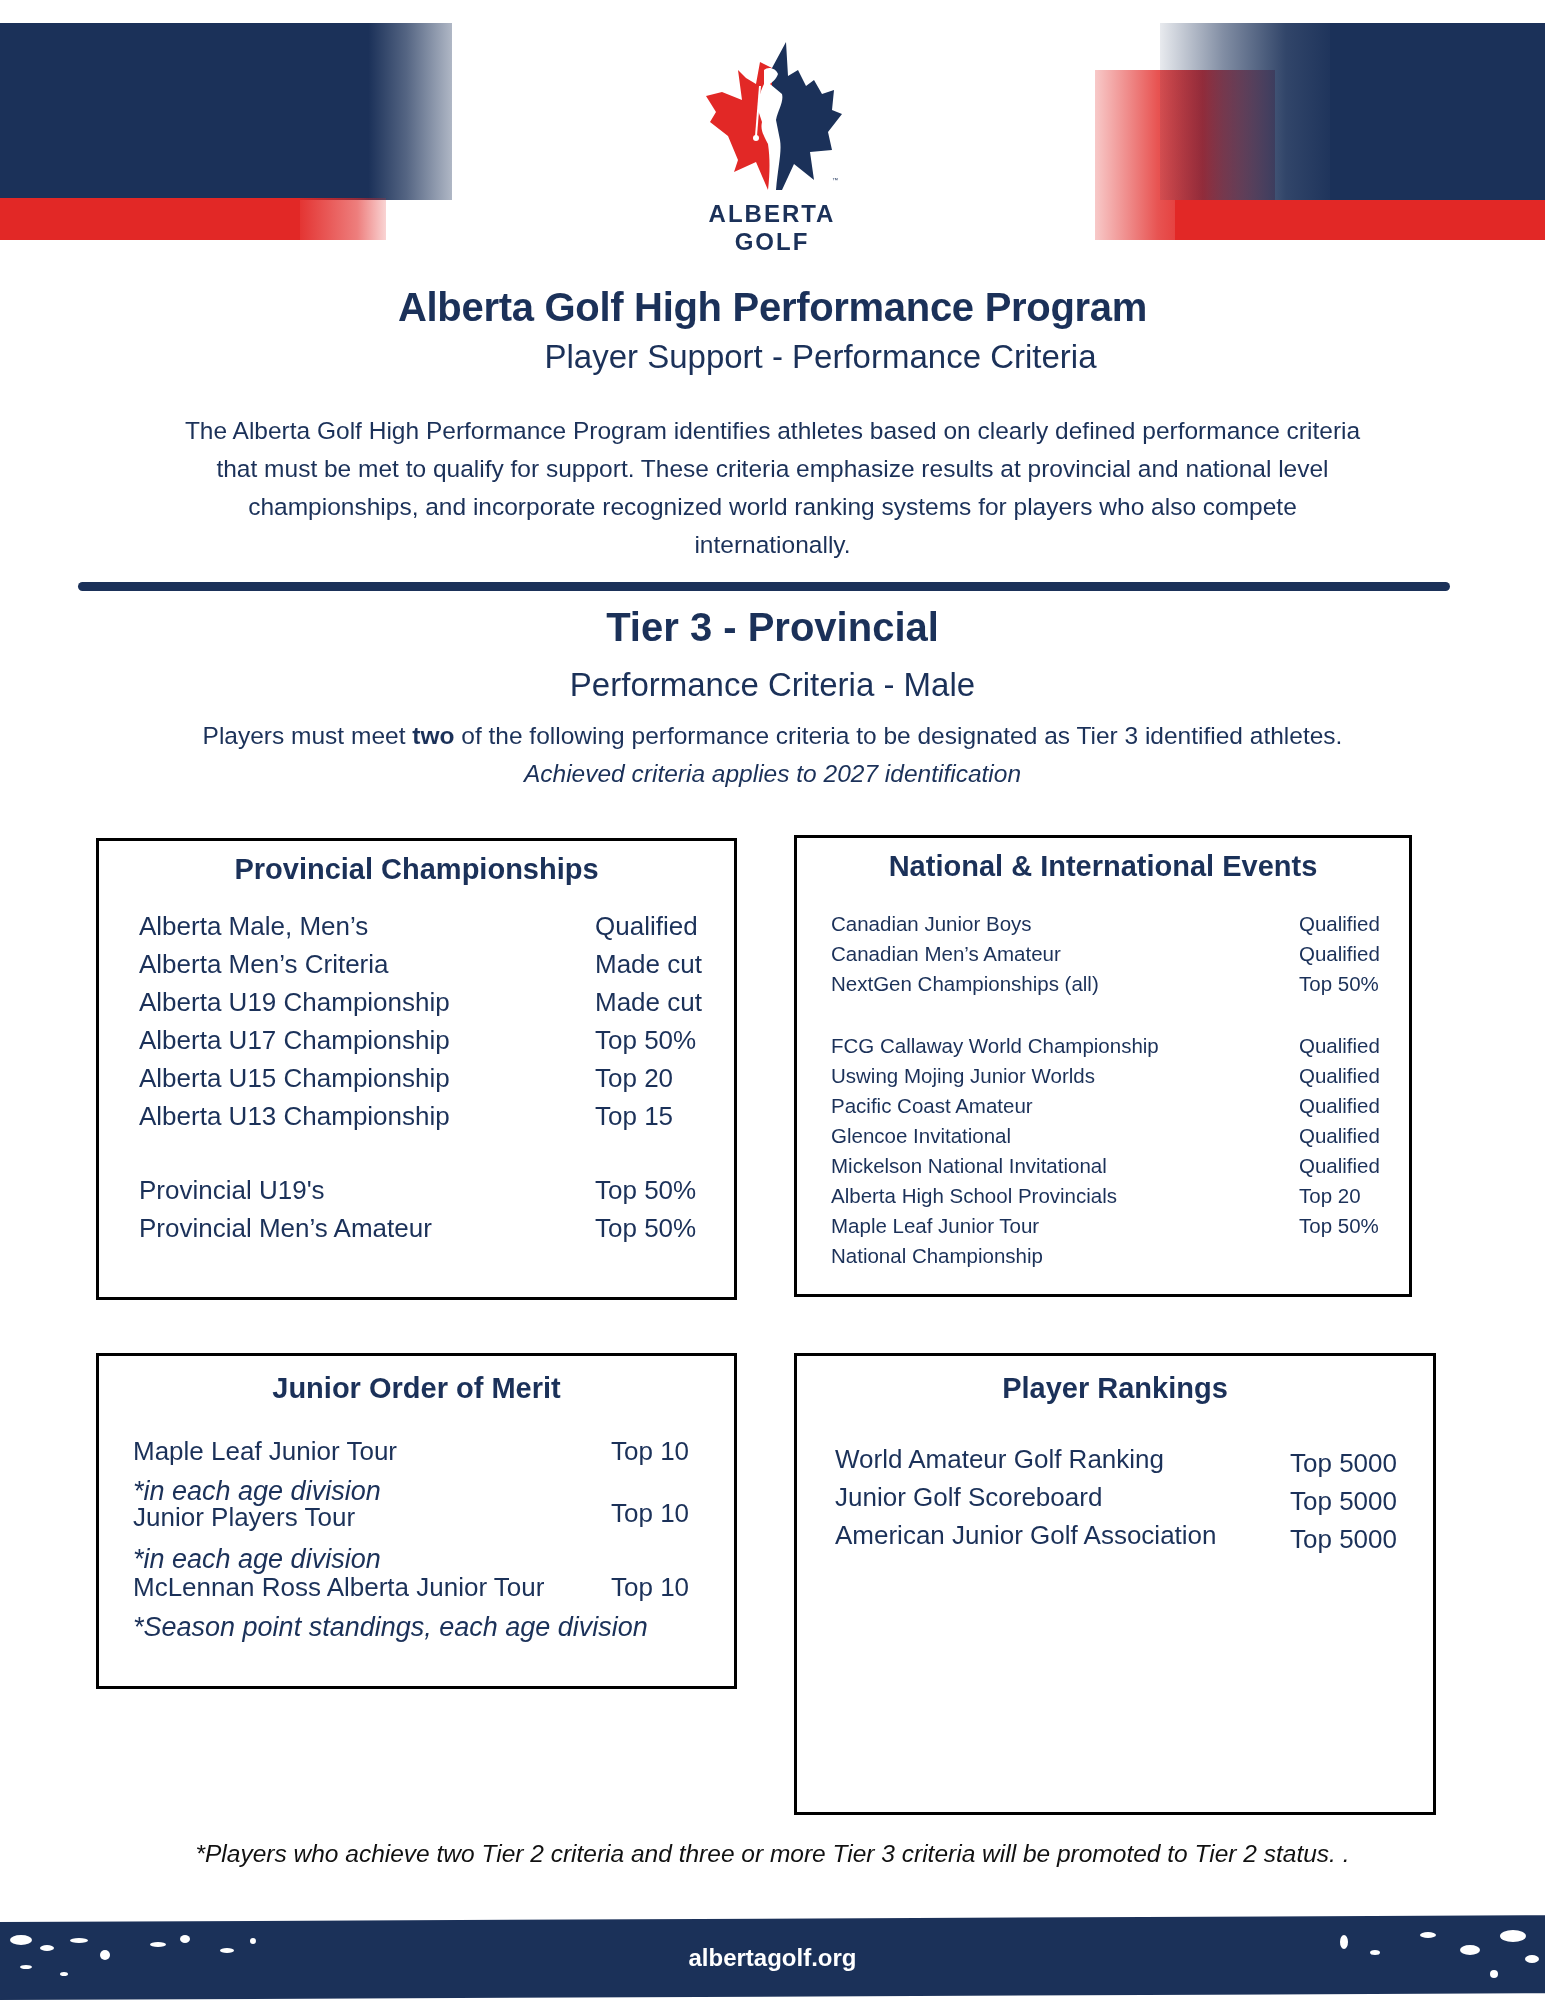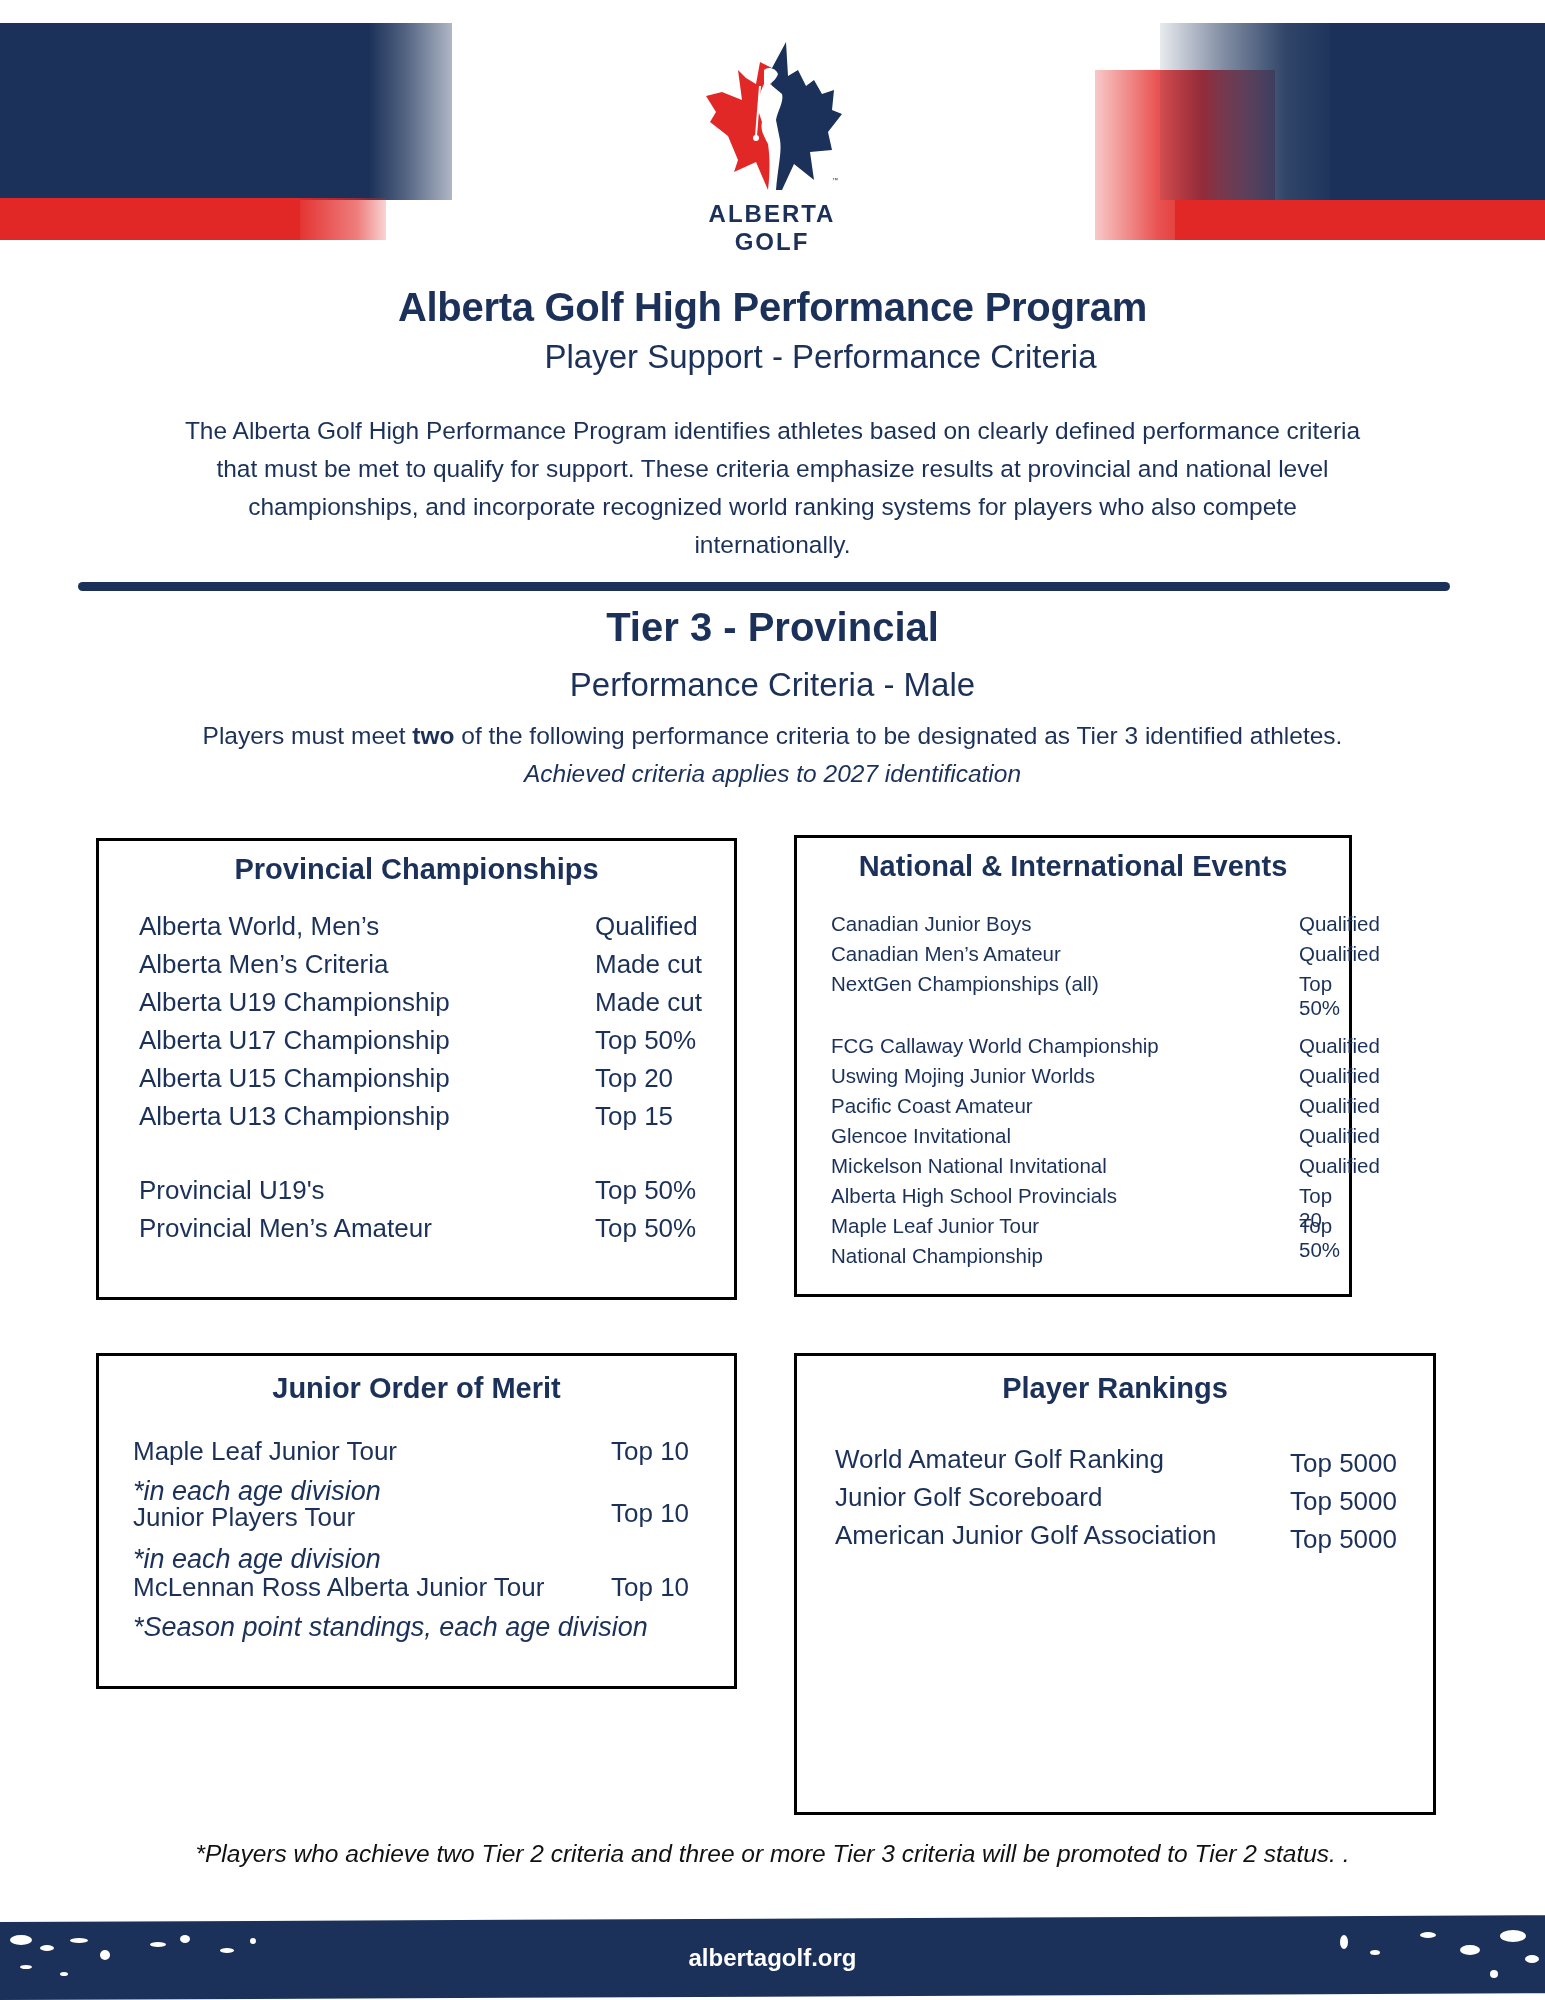--- a/index.html
+++ b/index.html
@@ -76,21 +76,21 @@
 <div class="abs divider"></div>
 
 <div class="abs center tier">Tier 3 - Provincial</div>
 <div class="abs center tier-sub">Performance Criteria - Male</div>
 <div class="abs center req"><span>Players must meet </span><b>two</b><span> of the following performance criteria to be designated as Tier 3 identified athletes.</span></div>
 <div class="abs center req-note">Achieved criteria applies to 2027 identification</div>
 
 <div class="box prov" style="left:96px;top:838px;width:641px;height:462px;">
   <div class="box-title" style="margin-top:12px;">Provincial Championships</div>
   <div class="row" style="top:70px;">
-      <span class="lbl" style="left:40px">Alberta World, Men’s</span>
+      <span class="lbl" style="left:40px">Alberta Male, Men’s</span>
       <span class="val" style="left:496px">Qualified</span>
     </div>
   <div class="row" style="top:108px;">
       <span class="lbl" style="left:40px">Alberta Men’s Criteria</span>
       <span class="val" style="left:496px">Made cut</span>
     </div>
   <div class="row" style="top:146px;">
       <span class="lbl" style="left:40px">Alberta U19 Championship</span>
       <span class="val" style="left:496px">Made cut</span>
     </div>
@@ -109,21 +109,21 @@
   <div class="row" style="top:334px;">
       <span class="lbl" style="left:40px">Provincial U19's</span>
       <span class="val" style="left:496px">Top 50%</span>
     </div>
   <div class="row" style="top:372px;">
       <span class="lbl" style="left:40px">Provincial Men’s Amateur</span>
       <span class="val" style="left:496px">Top 50%</span>
     </div>
 </div>
 
-<div class="box nat" style="left:794px;top:835px;width:558px;height:462px;">
+<div class="box nat" style="left:794px;top:835px;width:618px;height:462px;">
   <div class="box-title" style="margin-top:12px;">National &amp; International Events</div>
   <div class="row" style="top:74px;">
       <span class="lbl" style="left:34px">Canadian Junior Boys</span>
       <span class="val" style="left:502px">Qualified</span>
     </div>
   <div class="row" style="top:104px;">
       <span class="lbl" style="left:34px">Canadian Men’s Amateur</span>
       <span class="val" style="left:502px">Qualified</span>
     </div>
   <div class="row" style="top:134px;">

